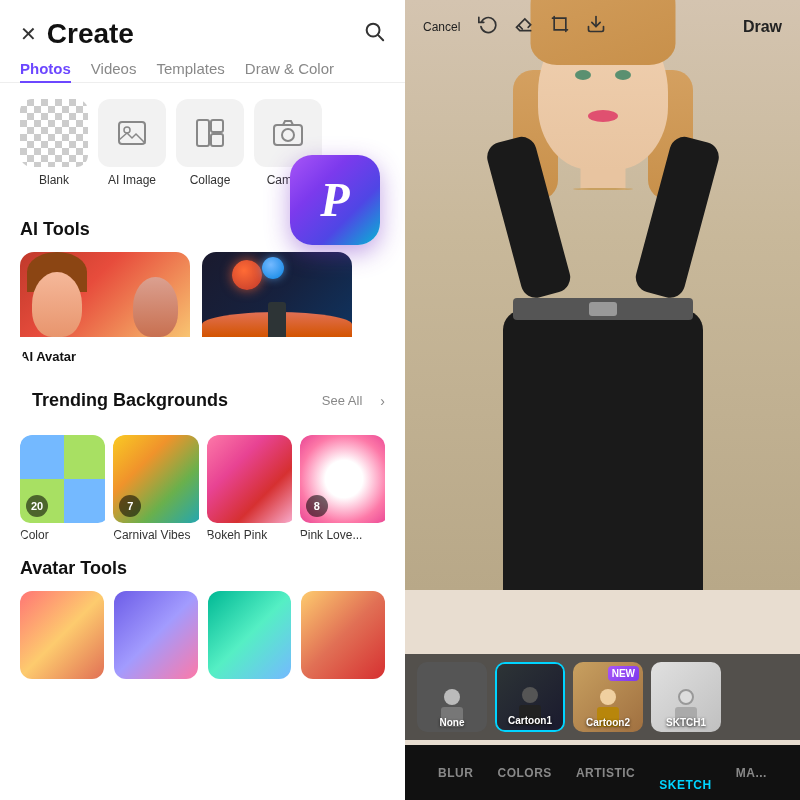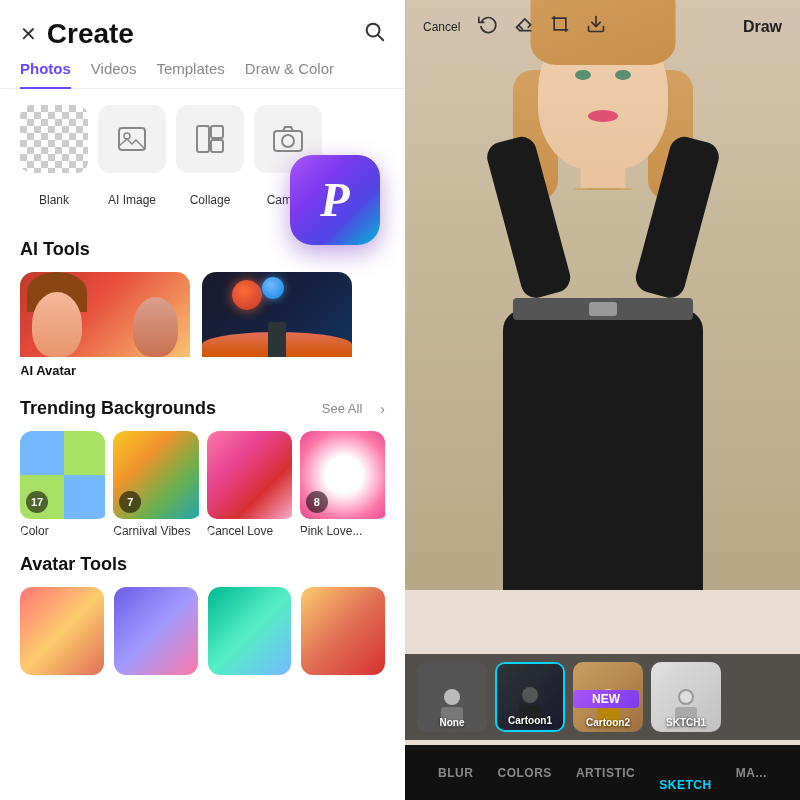--- a/index.html
+++ b/index.html
@@ -59,21 +59,21 @@
       display: flex;
       padding: 0 20px;
       border-bottom: 1px solid #eee;
       gap: 20px;
     }
 
     .tab {
       font-size: 15px;
       font-weight: 500;
       color: #888;
-      padding-bottom: 10px;
+      padding-bottom: 4px;
       cursor: pointer;
       border-bottom: 2px solid transparent;
       margin-bottom: -1px;
     }
 
     .tab.active {
       color: #6C47FF;
       border-bottom: 2px solid #6C47FF;
       font-weight: 600;
     }
@@ -83,21 +83,21 @@
       display: flex;
       gap: 10px;
       padding: 16px 20px;
       overflow-x: auto;
     }
 
     .create-option {
       display: flex;
       flex-direction: column;
       align-items: center;
-      gap: 20px;
+      gap: 6px;
       cursor: pointer;
       min-width: 68px;
     }
 
     .create-option-icon {
       width: 68px;
       height: 68px;
       background: #f2f2f2;
       border-radius: 12px;
       display: flex;
@@ -252,21 +252,21 @@
       width: 100%;
       height: 25px;
       background: linear-gradient(180deg, #e17055 0%, #d35400 100%);
       border-radius: 50% 50% 0 0;
     }
 
     .ai-tool-label {
       font-size: 13px;
       font-weight: 600;
       color: #111;
-      padding: 6px 0 0;
+      padding: 12px 0 0;
     }
 
     
     .section-header {
       display: flex;
       justify-content: space-between;
       align-items: center;
       margin: 16px 0 12px;
     }
 
@@ -718,25 +718,24 @@
       align-items: center;
       justify-content: center;
     }
 
     .new-badge {
       position: absolute;
       top: 4px;
       right: 4px;
       background: linear-gradient(135deg, #a855f7, #7c3aed);
       color: #fff;
-      font-size: 12px;
+      font-size: 10px;
       font-weight: 700;
-      padding: 2px 19px;
+      padding: 2px 4px;
       border-radius: 4px;
-      margin-top: 24px;
     }
 
     
     .bottom-tabs {
       position: absolute;
       bottom: 0;
       left: 0;
       right: 0;
       height: 55px;
       background: #111;
@@ -838,51 +837,51 @@
         <div class="text-to-image-bg">
           <div class="space-ground"></div>
           <div class="space-sphere"></div>
           <div class="space-sphere2"></div>
           <div class="space-figure"></div>
         </div>
       </div>
     </div>
 
     <div class="section-header">
-      <div class="section-title" style="margin:0">Trending Backgrounds</div>
+      <div class="section-title" style="margin:12px">Trending Backgrounds</div>
       <div class="see-all">
         <span>See All</span>
         <span class="see-all-arrow">›</span>
       </div>
     </div>
     <div class="backgrounds-grid">
       <div class="bg-card">
         <div class="bg-thumb">
           <div class="bg-color">
             <div class="color-q1"></div>
             <div class="color-q2"></div>
             <div class="color-q3"></div>
             <div class="color-q4"></div>
           </div>
-          <div class="bg-badge">17</div>
+          <div class="bg-badge">20</div>
         </div>
         <div class="bg-label">Color</div>
       </div>
       <div class="bg-card">
         <div class="bg-thumb">
           <div class="bg-carnival"></div>
           <div class="bg-badge">7</div>
         </div>
         <div class="bg-label">Carnival Vibes</div>
       </div>
       <div class="bg-card">
         <div class="bg-thumb">
           <div class="bg-bokeh"></div>
         </div>
-        <div class="bg-label">Cancel Love</div>
+        <div class="bg-label">Bokeh Pink</div>
       </div>
       <div class="bg-card">
         <div class="bg-thumb">
           <div class="bg-pink-rev"></div>
           <div class="bg-badge">8</div>
         </div>
         <div class="bg-label">Pink Love...</div>
       </div>
     </div>
 

